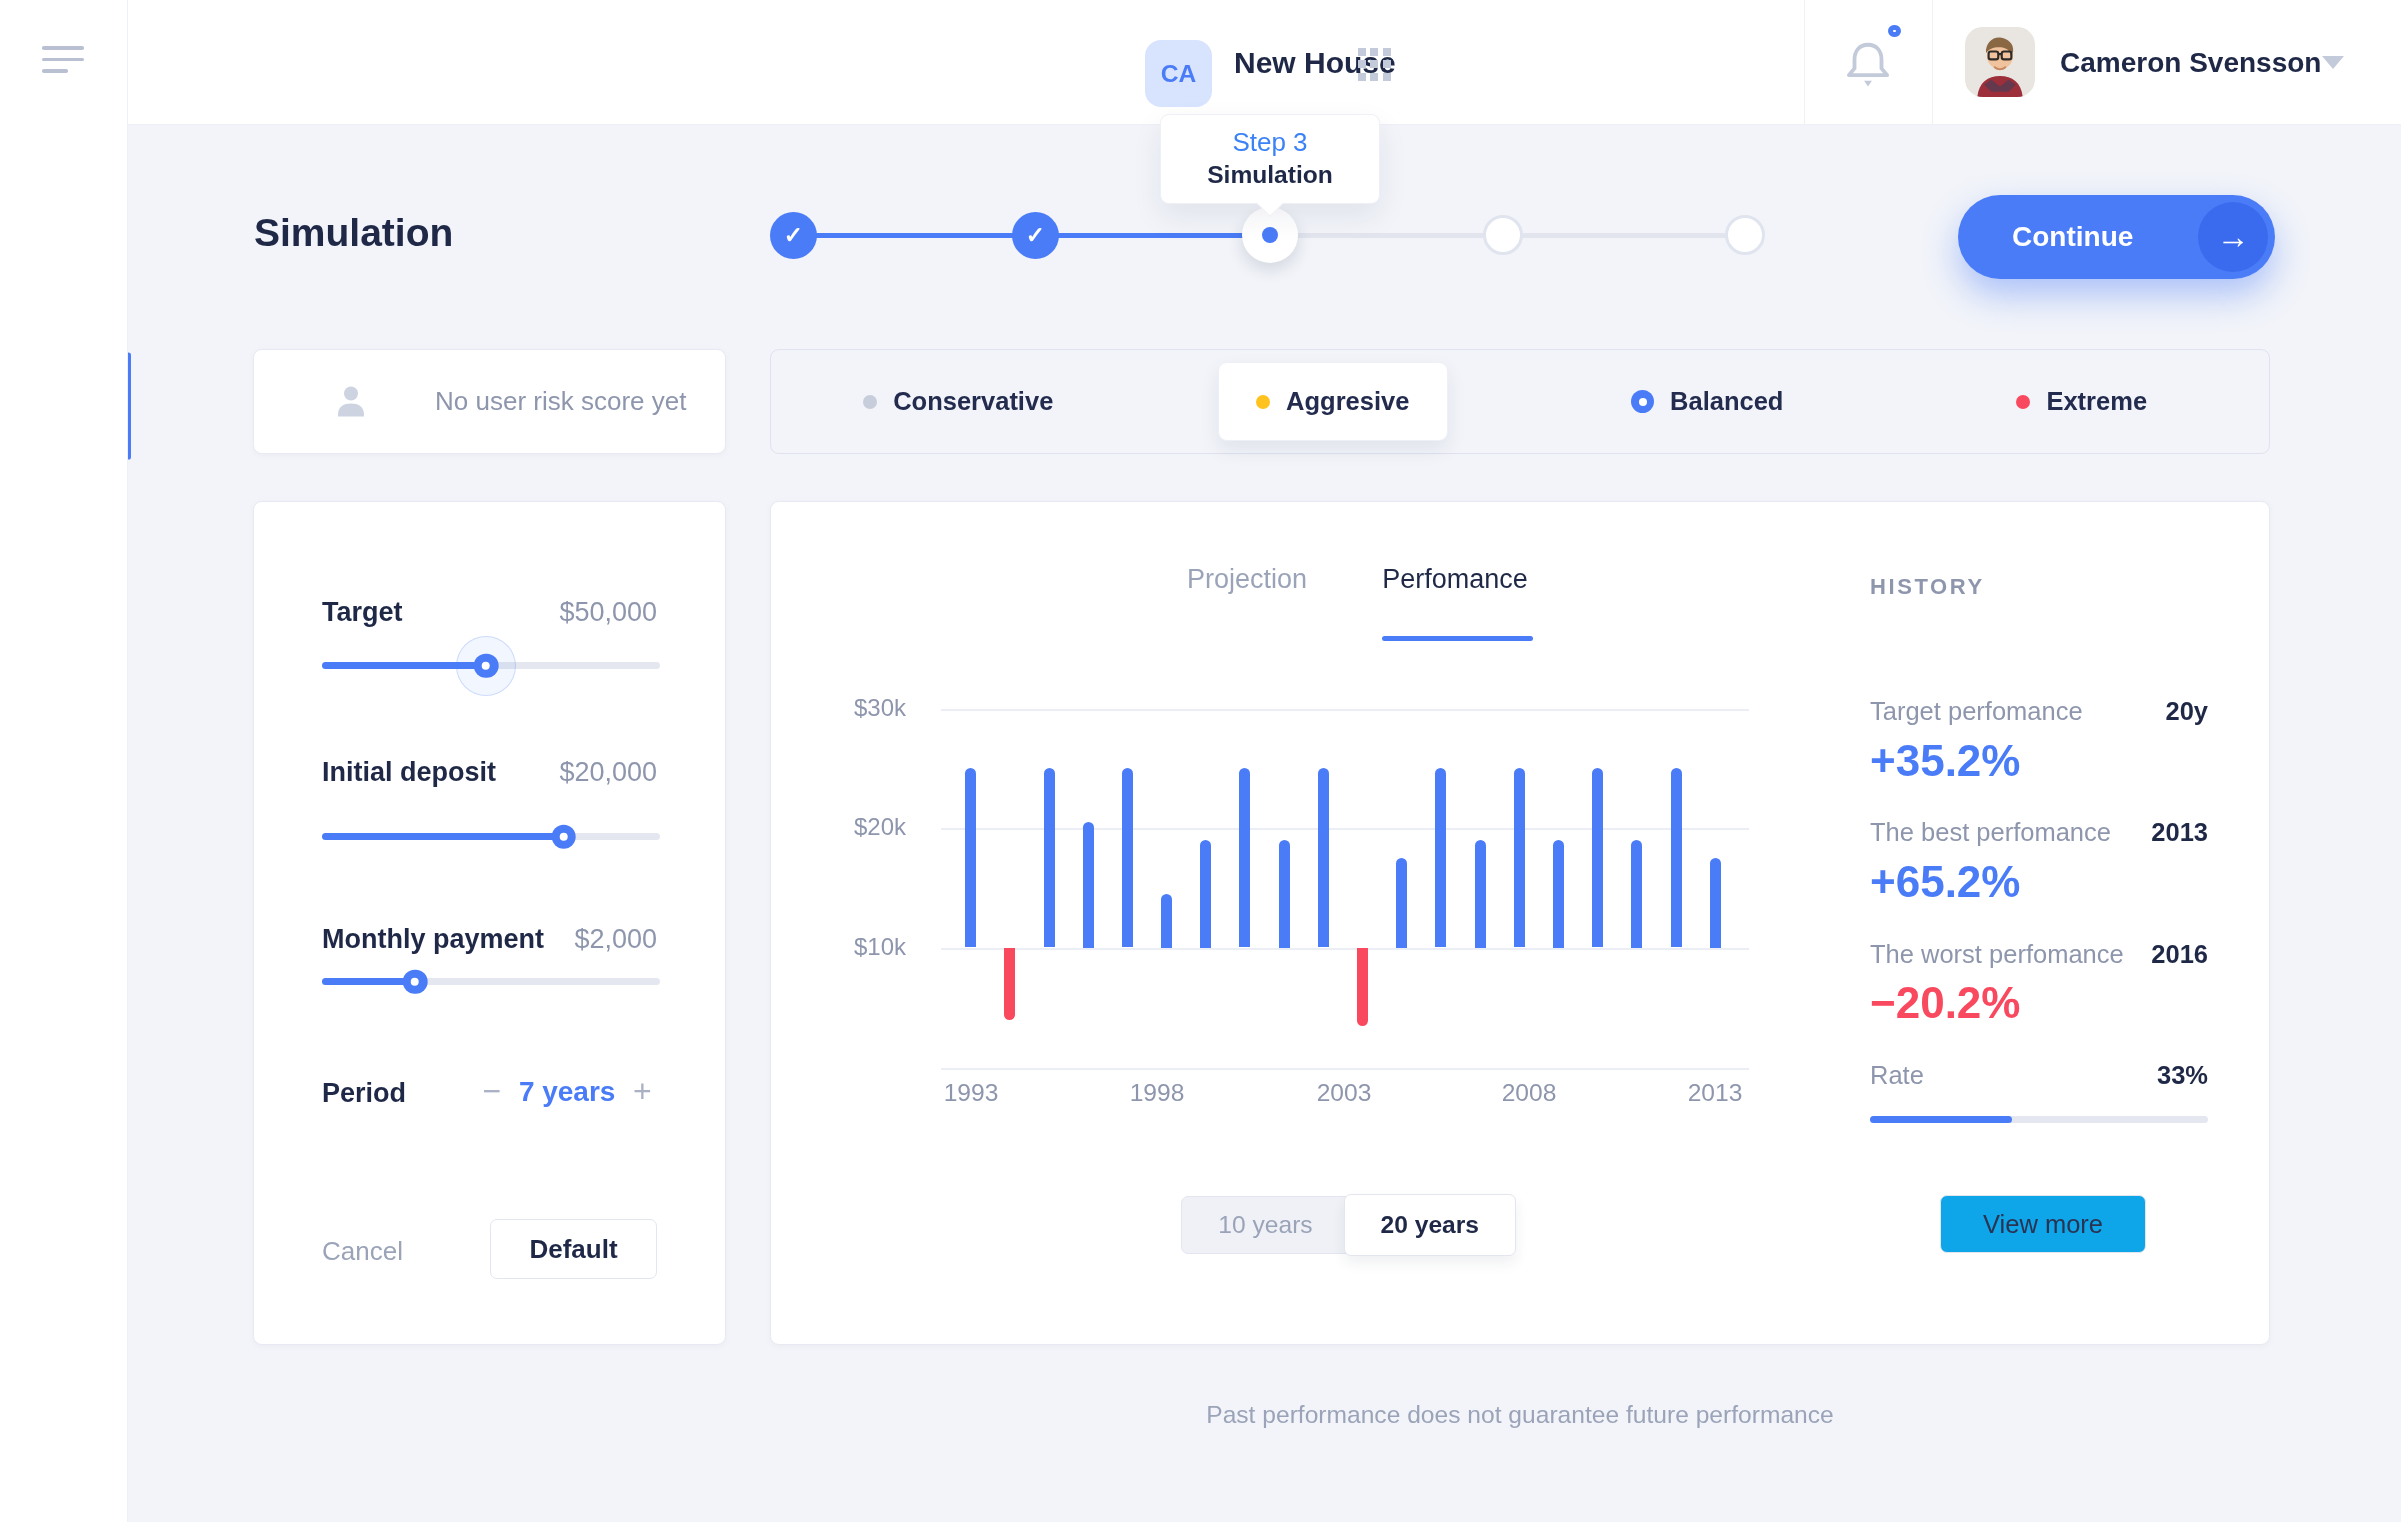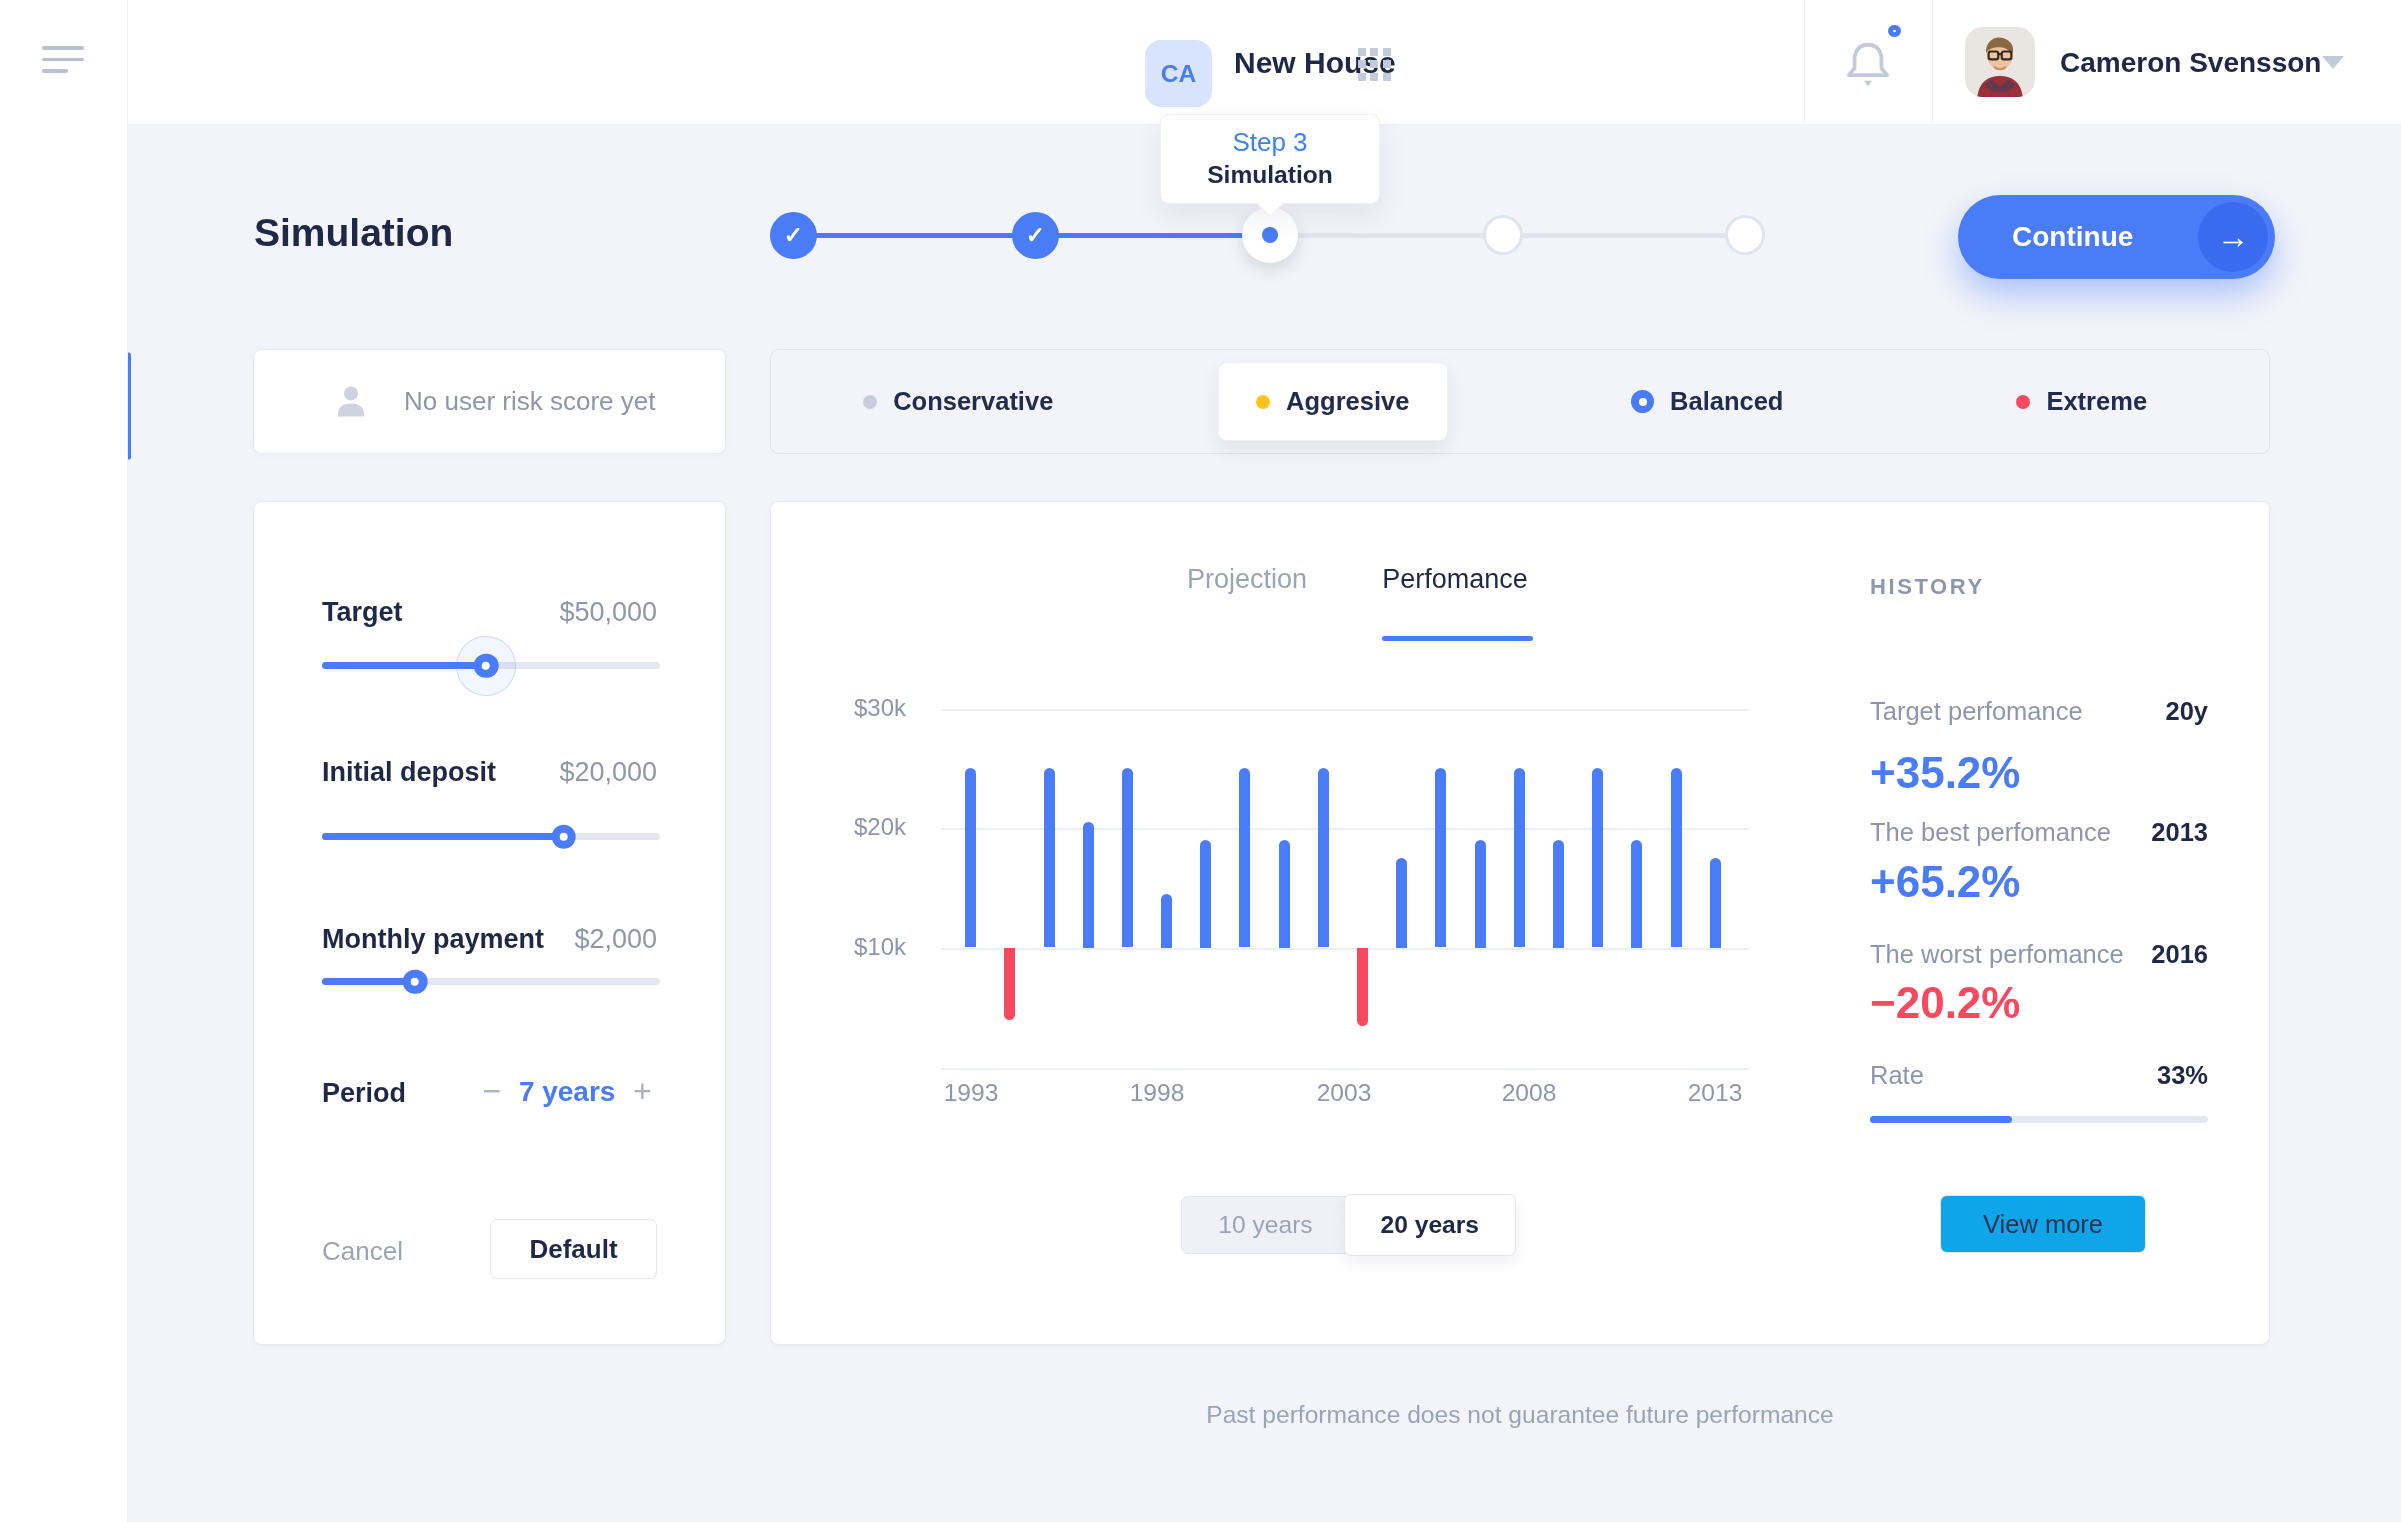--- a/index.html
+++ b/index.html
@@ -46,21 +46,21 @@
   .sc-cur b { width:16px; height:16px; border-radius:50%; background:#4a7cf7; }
   .sc-todo { width:40px; height:40px; background:#fff; border:3.5px solid #e0e4ee; }
 
   .continue-btn { left:1958px; top:195px; width:317px; height:84px; border-radius:42px; background:#4a7cf7;
                   box-shadow:0 16px 35px rgba(74,124,247,.42); display:flex; align-items:center; cursor:pointer; z-index:3; }
   .continue-btn .lbl { margin-left:54px; font-size:28px; font-weight:600; color:#fff; }
   .continue-btn .arr { position:absolute; right:7px; top:7px; width:70px; height:70px; border-radius:50%; background:#3a6bee;
                        display:flex; align-items:center; justify-content:center; color:#fff; font-size:33px; }
 
   
-  .card { background:#fff; border:0.9px solid #e7eaf3; border-radius:8.8px; box-shadow:0 1.8px 7px rgba(31,41,71,.03); }
+  .card { background:#fff; border:0.9px solid #e7eaf3; border-radius:8.8px; box-shadow:0 1.8px 7px rgba(31,41,71,.03);gap:31px; }
   .card-risk-empty { left:253px; top:349px; width:473px; height:105px; display:flex; align-items:center; }
   .card-risk-opts  { left:770px; top:349px; width:1500px; height:105px; background:transparent; border:0.9px solid #dfe3ef; border-radius:8.8px;
                      box-shadow:none; display:flex; }
   .risk-cell { flex:1; display:flex; align-items:center; justify-content:center; cursor:pointer; position:relative; }
   .risk-dot { width:14px; height:14px; border-radius:50%; margin-right:16px; }
   .risk-label { font-size:25.5px; font-weight:600; color:#232c4e; }
   .radio-on { width:23px; height:23px; border-radius:50%; background:#4a7cf7; margin-right:16px; display:flex; align-items:center; justify-content:center; }
   .radio-on b { width:8px; height:8px; border-radius:50%; background:#fff; }
   .risk-chip { position:absolute; width:230px; height:79px; border-radius:8.8px; background:#fff; border:0.9px solid #eef0f6;
                box-shadow:0 8.8px 19.3px rgba(31,41,71,.08); display:flex; align-items:center; justify-content:center; }
@@ -343,21 +343,21 @@
     <div class="range-toggle">
       <div class="range-left">10 years</div>
       <div class="range-right">20 years</div>
     </div>
 
     <div class="hist">
       <div class="hist-title">HISTORY</div>
 
       <div class="h-label" style="top:195px">Target perfomance</div>
       <div class="h-meta" style="top:195px">20y</div>
-      <div class="h-val h-blue" style="top:246px">+35.2%</div>
+      <div class="h-val h-blue" style="top:234px">+35.2%</div>
 
       <div class="h-label" style="top:316px">The best perfomance</div>
       <div class="h-meta" style="top:316px">2013</div>
       <div class="h-val h-blue" style="top:355px">+65.2%</div>
 
       <div class="h-label" style="top:438px">The worst perfomance</div>
       <div class="h-meta" style="top:438px">2016</div>
       <div class="h-val h-red" style="top:476px">−20.2%</div>
 
       <div class="h-label" style="top:559px">Rate</div>

